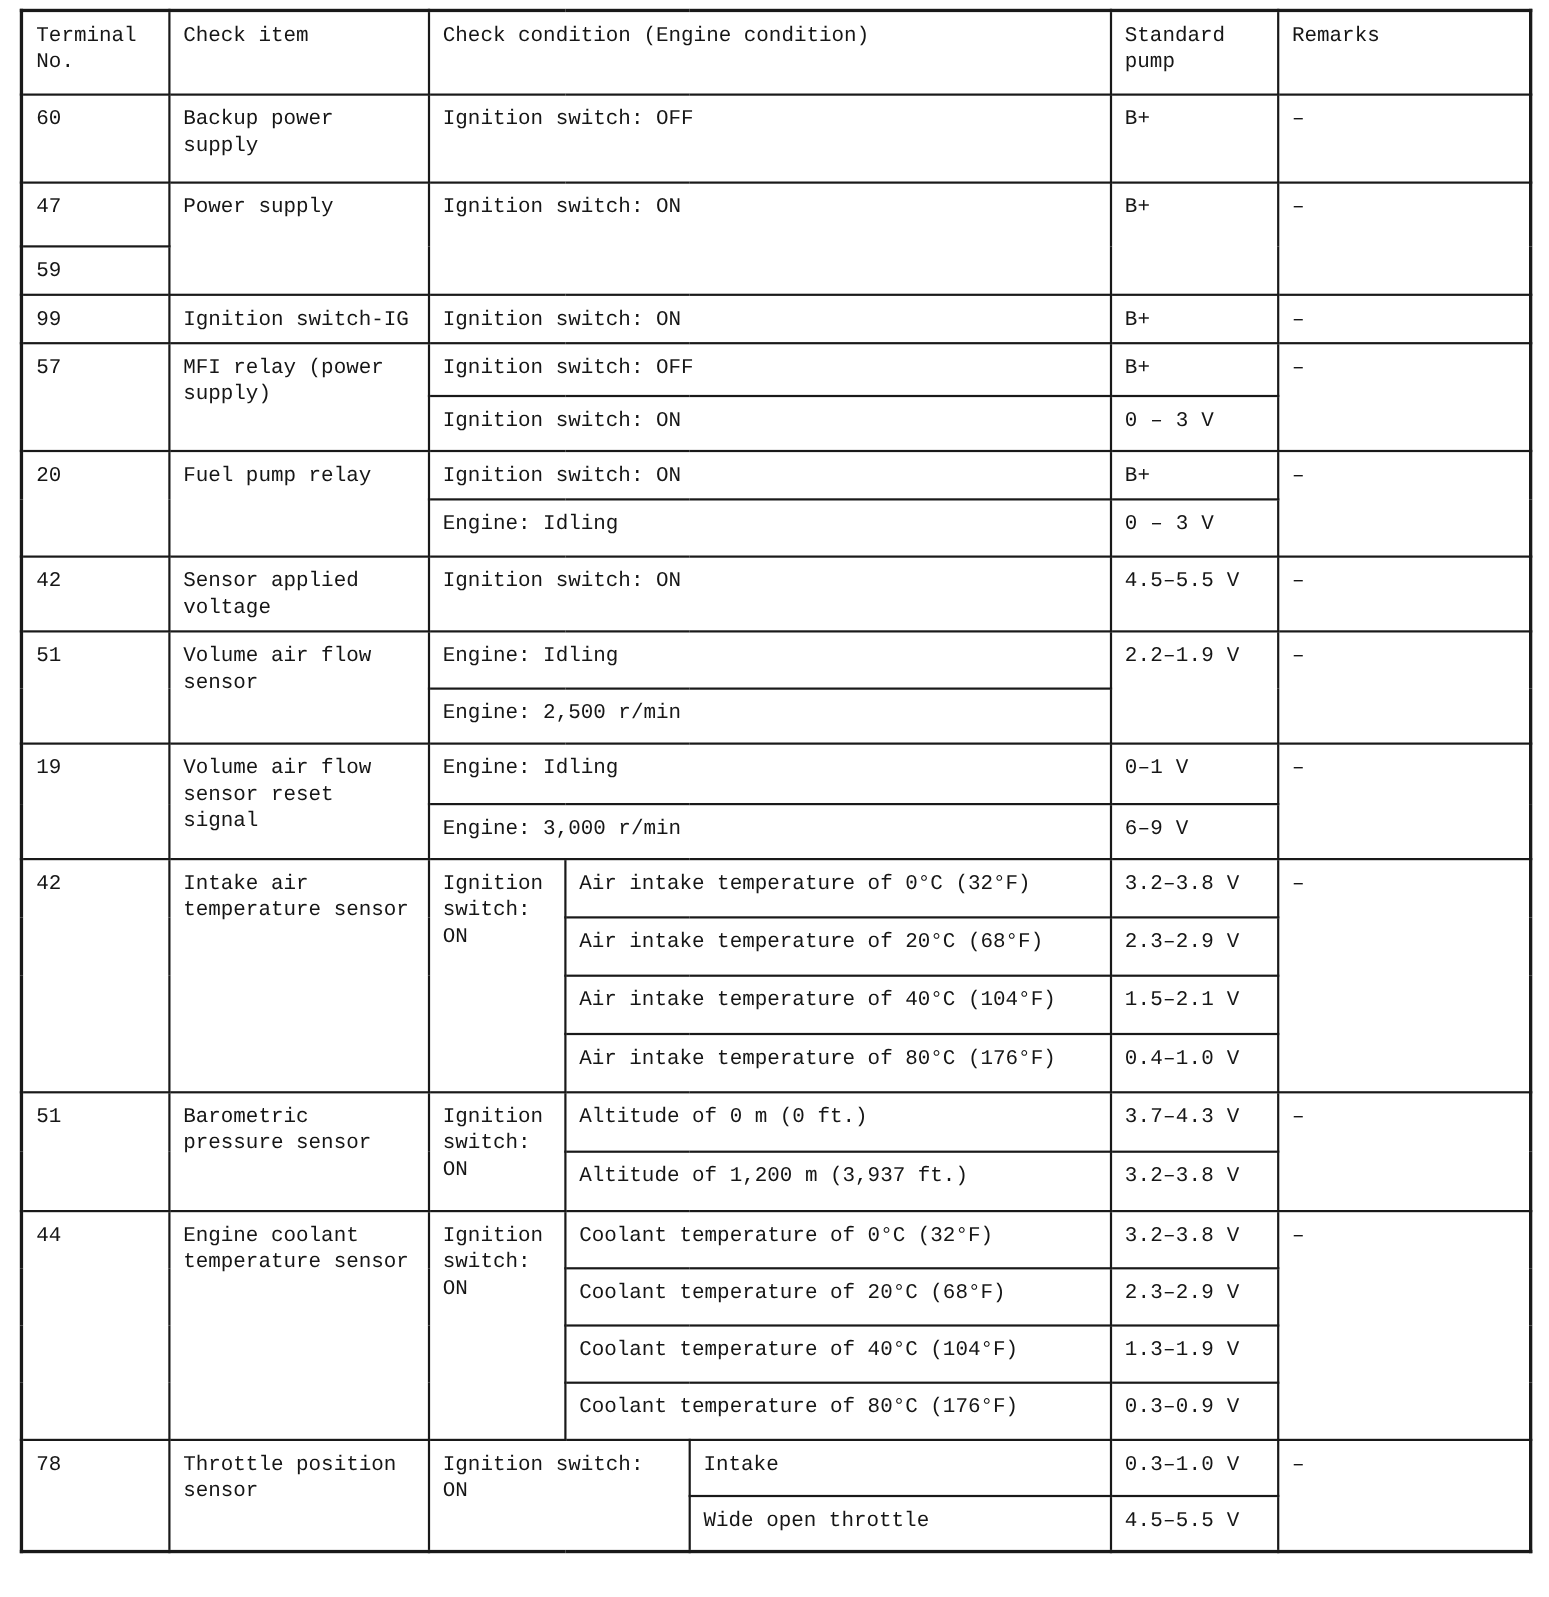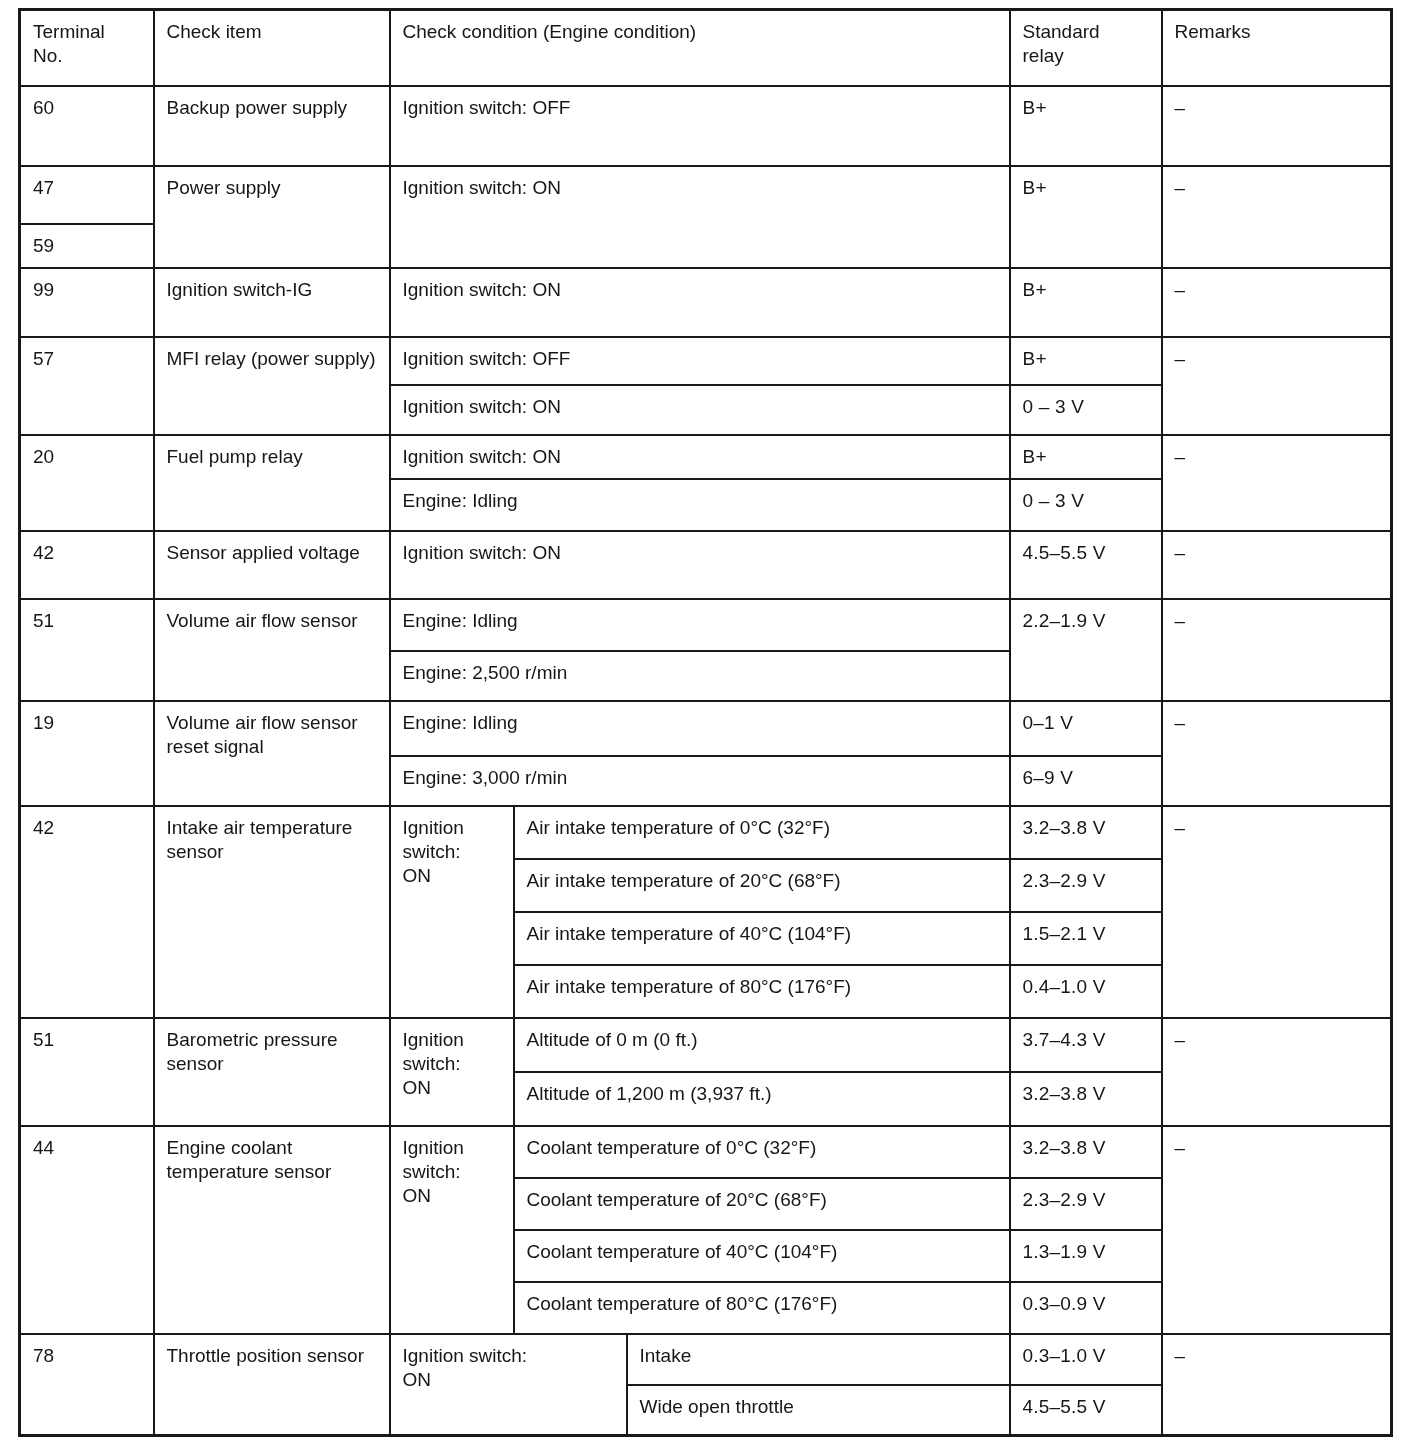--- a/index.html
+++ b/index.html
@@ -16,20 +16,21 @@
   }
   .page {
     padding: 8px 18px 6px 18px;
   }
   table.vtable {
     border-collapse: collapse;
     table-layout: fixed;
     width: 1372px;
     border: 3px solid #191919;
     background: #ffffff;
+    font-family: Liberation Mono, monospace;
   }
   .vtable th, .vtable td {
     border: 2px solid #191919;
     padding: 9px 12px 6px 12px;
     font-size: 19px;
     font-weight: 400;
     text-align: left;
     vertical-align: top;
     line-height: 1.28;
     overflow: hidden;
@@ -53,21 +54,21 @@
       <col style="width:230px">
     </colgroup>
 
     <tbody>
         <tr style="height:76px">
       <th class="pre">Terminal
 No.</th>
       <th>Check item</th>
       <th colspan="3">Check condition (Engine condition)</th>
       <th class="pre">Standard
-relay</th>
+pump</th>
       <th>Remarks</th>
     </tr>
 
     <tr style="height:80px">
       <td>60</td>
       <td>Backup power supply</td>
       <td colspan="3">Ignition switch: OFF</td>
       <td class="val">B+</td>
       <td>–</td>
     </tr>
@@ -76,21 +77,21 @@
       <td>47</td>
       <td rowspan="2">Power supply</td>
       <td rowspan="2" colspan="3">Ignition switch: ON</td>
       <td rowspan="2" class="val">B+</td>
       <td rowspan="2">–</td>
     </tr>
     <tr style="height:44px">
       <td>59</td>
     </tr>
 
-    <tr style="height:69px">
+    <tr style="height:44px">
       <td>99</td>
       <td>Ignition switch-IG</td>
       <td colspan="3">Ignition switch: ON</td>
       <td class="val">B+</td>
       <td>–</td>
     </tr>
 
     <tr style="height:48px">
       <td rowspan="2">57</td>
       <td rowspan="2">MFI relay (power supply)</td>

